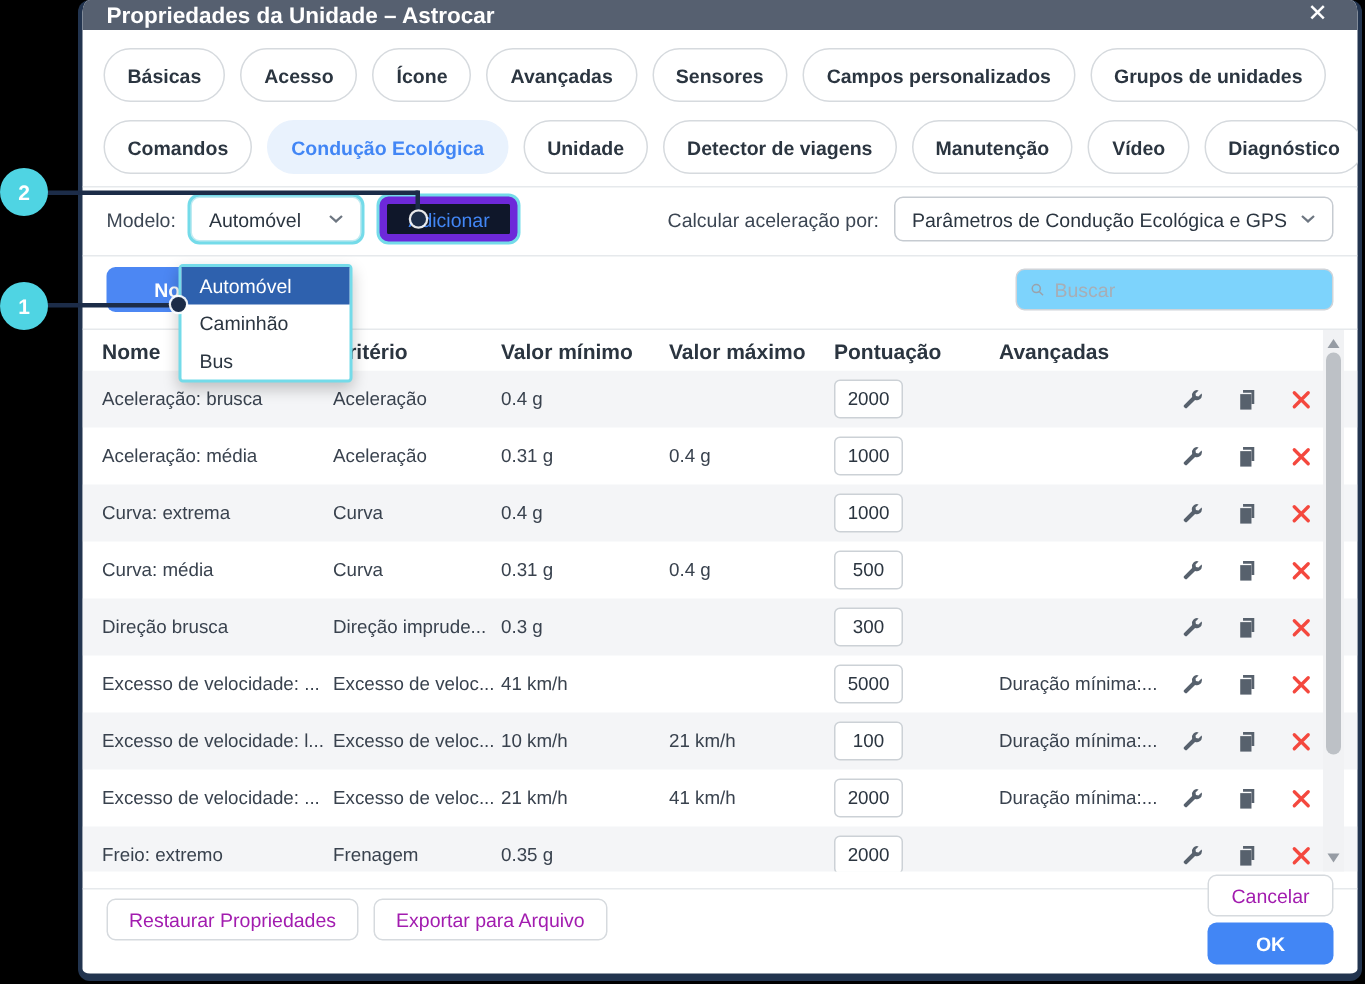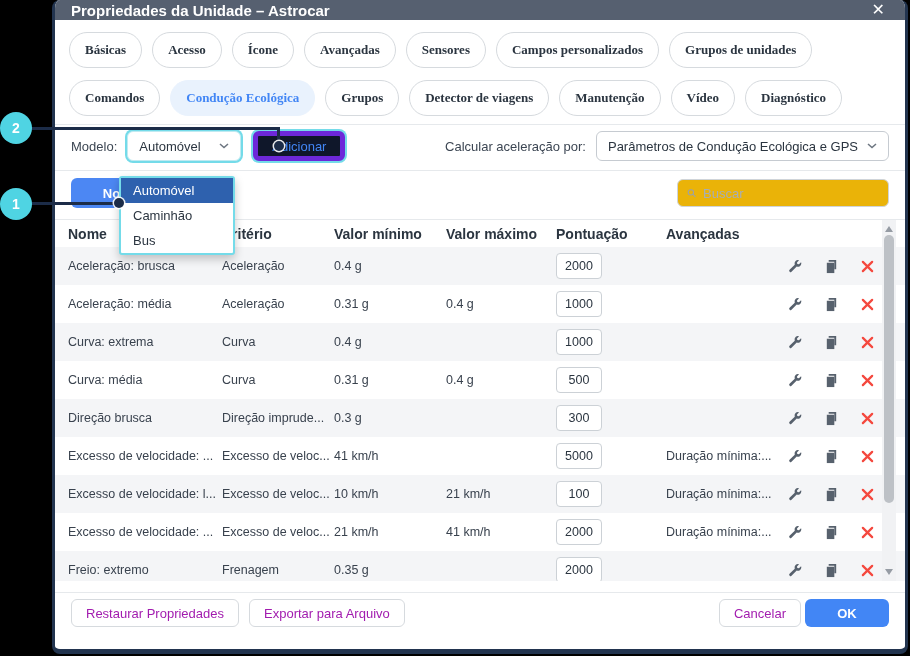--- a/index.html
+++ b/index.html
@@ -11,21 +11,21 @@
   .dialog { position:absolute; left:52px; top:0; width:856px; height:654px;
     background:#fff; border:3px solid #22344f; border-top:none; border-bottom-width:5px;
     border-radius:8px; display:flex; flex-direction:column; overflow:hidden; }
   .titlebar { height:20px; background:#566070; display:flex; align-items:center; padding:0 16px; flex:none; }
   .titlebar .title { color:#fff; font-size:15px; font-weight:bold; }
   .close-btn { margin-left:auto; color:#fff; font-size:16px; line-height:1; cursor:pointer; padding:2px 4px; }
 
   
   .tabs-row { display:flex; gap:10px; margin:12px 14px 0; flex:none; }
   .tab { height:36px; padding:0 15px; display:flex; align-items:center; background:#fff;
-    border:1px solid #d6dade; border-radius:18px; font-size:13px; font-weight:bold; color:#2b3540; white-space:nowrap; cursor:pointer;font-family:Liberation Serif, serif; }
+    border:1px solid #d6dade; border-radius:18px; font-size:13px; font-weight:bold; color:#2b3540; white-space:nowrap; cursor:pointer; }
   .tab.active { background:#e9f2fd; border-color:#e9f2fd; color:#4286f5; }
 
   
   .divider { height:1px; background:#e6e9ec; flex:none; }
   .d1 { margin-top:8px; }
   .d2 { margin-top:9px; }
   .d3 { margin-top:11px; }
   .controls { display:flex; align-items:center; gap:10px; margin:6px 16px 0; height:30px; flex:none; }
   .lbl { font-size:13px; color:#3c4653; white-space:nowrap; }
   .select { height:30px; border:1px solid #c6cbd1; border-radius:6px; background:#fff; display:flex;
@@ -35,21 +35,21 @@
   .btn { border-radius:6px; display:flex; align-items:center; justify-content:center; cursor:pointer;
     font-size:13px; white-space:nowrap; }
   .btn-adicionar { height:30px; padding:0 14px; background:#0f172a; border:5px solid #6d28d9; color:#4286f5;
     box-shadow:0 0 0 2px #74dbe9; margin-left:2px; }
   .spacer { flex:1; }
 
   
   .actions-row { display:flex; align-items:center; margin:7px 16px 0; height:30px; flex:none; }
   .btn-novo { height:30px; width:96px; background:#4c87f3; color:#fff; border:none; font-weight:bold; }
   .searchbox { margin-left:auto; width:212px; height:28px; border:1px solid #cfd4d9; border-radius:6px;
-    display:flex; align-items:center; padding:0 9px; gap:7px; background:#eab308; }
+    display:flex; align-items:center; padding:0 9px; gap:7px; background:#7dd3fc; }
   .searchbox input { border:none; outline:none; flex:1; font-size:13px; color:#3c4653; font-family:inherit; background:transparent; }
   .searchbox input::placeholder { color:#a7aeb6; }
 
   
   .table { position:relative; margin-top:11px; border-top:1px solid #e6e9ec; flex:none; }
   .thead { display:flex; align-items:center; height:27px; padding-left:13px; font-size:14px; font-weight:bold; color:#2b3540; }
   .tbody { height:334px; overflow:hidden; }
   .trow { display:flex; align-items:center; height:38px; padding-left:13px; font-size:12.5px; color:#39424e; }
   .trow:nth-child(odd) { background:#f4f5f7; }
   .c-name { width:154px; } .c-crit { width:112px; } .c-min { width:112px; } .c-max { width:110px; }
@@ -63,21 +63,21 @@
   
   .scrollbar { position:absolute; top:0; right:9px; width:14px; height:361px; background:#f1f2f4; }
   .scroll-arrow { position:absolute; left:3px; width:0; height:0; border-left:4px solid transparent; border-right:4px solid transparent; }
   .scroll-up { top:6px; border-bottom:6px solid #969ca4; }
   .scroll-down { bottom:6px; border-top:6px solid #969ca4; }
   .scroll-thumb { position:absolute; left:2px; top:15px; width:10px; height:268px; background:#bdc1c6; border-radius:5px; }
 
   
   .footer { display:flex; align-items:center; margin:6px 16px 0; height:28px; flex:none; gap:10px; }
   .btn-outline { height:28px; padding:0 14px; background:#fff; border:1px solid #d6dade; color:#a21caf; }
-  .footer-right { margin-left:auto; display:flex; gap:4px; }
+  .footer-right { margin-left:auto; display:flex; gap:4px;flex-direction:column; }
   .btn-ok { height:28px; width:84px; background:#4286f5; color:#fff; border:none; font-weight:bold; }
 
   
   .dropdown-list { position:absolute; left:119px; top:176px; width:116px; background:#fff;
     border:2px solid #74dbe9; border-radius:3px; box-shadow:0 4px 10px rgba(0,0,0,.22); z-index:40; }
   .dd-item { height:25px; display:flex; align-items:center; padding-left:12px; font-size:13px; color:#2b3540; cursor:pointer; }
   .dd-item.selected { background:#2e61ae; color:#fff; }
 
   
   .badge { position:absolute; width:32px; height:32px; border-radius:50%; background:#4fd4e3; color:#fff;
@@ -111,21 +111,21 @@
       <div class="tab">Ícone</div>
       <div class="tab">Avançadas</div>
       <div class="tab">Sensores</div>
       <div class="tab">Campos personalizados</div>
       <div class="tab">Grupos de unidades</div>
     </div>
 
     <div class="tabs-row">
       <div class="tab">Comandos</div>
       <div class="tab active">Condução Ecológica</div>
-      <div class="tab">Grupos</div>
+      <div class="tab">Unidade</div>
       <div class="tab">Detector de viagens</div>
       <div class="tab">Manutenção</div>
       <div class="tab">Vídeo</div>
       <div class="tab">Diagnóstico</div>
     </div>
 
     <div class="divider d1"></div>
 
     <div class="controls">
       <span class="lbl">Modelo:</span>

